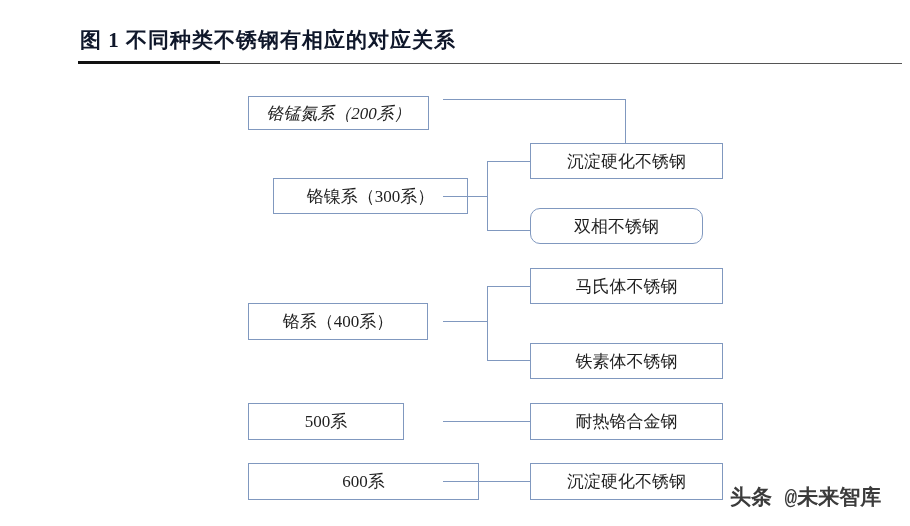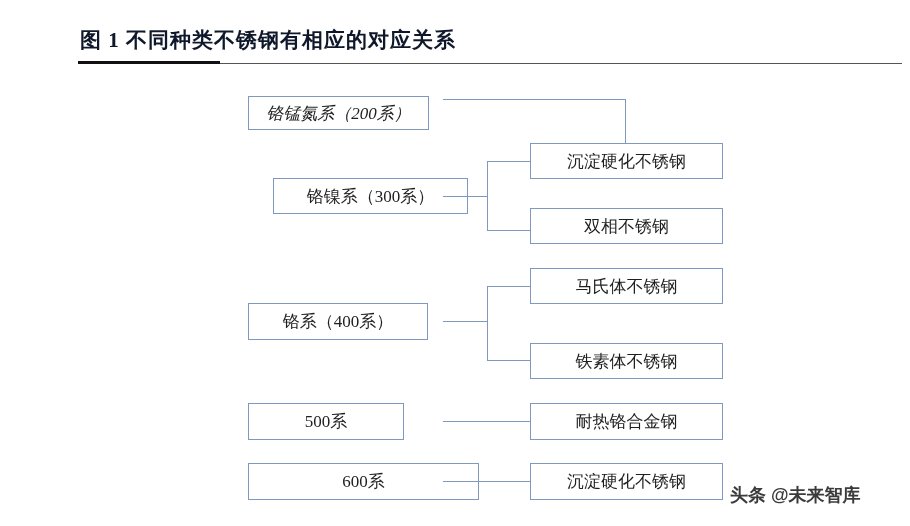--- a/index.html
+++ b/index.html
@@ -70,25 +70,25 @@
     background: #8098bf;
   }
   .conn.h { height: 1px; }
   .conn.v { width: 1px; }
 
   
   #watermark {
     position: absolute;
     left: 730px;
     top: 483px;
-    font-size: 18px;
+    font-size: 21px;
     font-weight: bold;
     color: #3b3b3b;
     white-space: nowrap;
-    font-family: Liberation Sans, sans-serif;
+    font-family: Liberation Mono, monospace;
   }
 </style>
 </head>
 <body>
 
 <div id="page">
 
   <div id="title">图 1 不同种类不锈钢有相应的对应关系</div>
   <div id="rule-thin"></div>
   <div id="rule-thick"></div>
@@ -98,21 +98,21 @@
   <div class="node" style="left:248px; top:178px; width:195px; height:36px;margin-left:25px;">铬镍系（300系）</div>
 
   <div class="node" style="left:248px; top:303px; width:180px; height:37px;">铬系（400系）</div>
 
   <div class="node" style="left:248px; top:403px; width:156px; height:37px;">500系</div>
 
   <div class="node" style="left:248px; top:463px; width:231px; height:37px;">600系</div>
 
   <div class="node" style="left:530px; top:143px; width:193px; height:36px;">沉淀硬化不锈钢</div>
 
-  <div class="node" style="left:530px; top:208px; width:193px; height:36px;">双相不锈钢</div>
+  <div class="node" style="left:530px; top:208px; width:173px; height:36px;border-radius:10px;">双相不锈钢</div>
 
   <div class="node" style="left:530px; top:343px; width:193px; height:36px;">铁素体不锈钢</div>
 
   <div class="node" style="left:530px; top:268px; width:193px; height:36px;">马氏体不锈钢</div>
 
   <div class="node" style="left:530px; top:463px; width:193px; height:37px;">沉淀硬化不锈钢</div>
 
   <div class="node" style="left:530px; top:403px; width:193px; height:37px;">耐热铬合金钢</div>
 
   <div class="conn h" style="left:443px; top:99px; width:183px;"></div>

